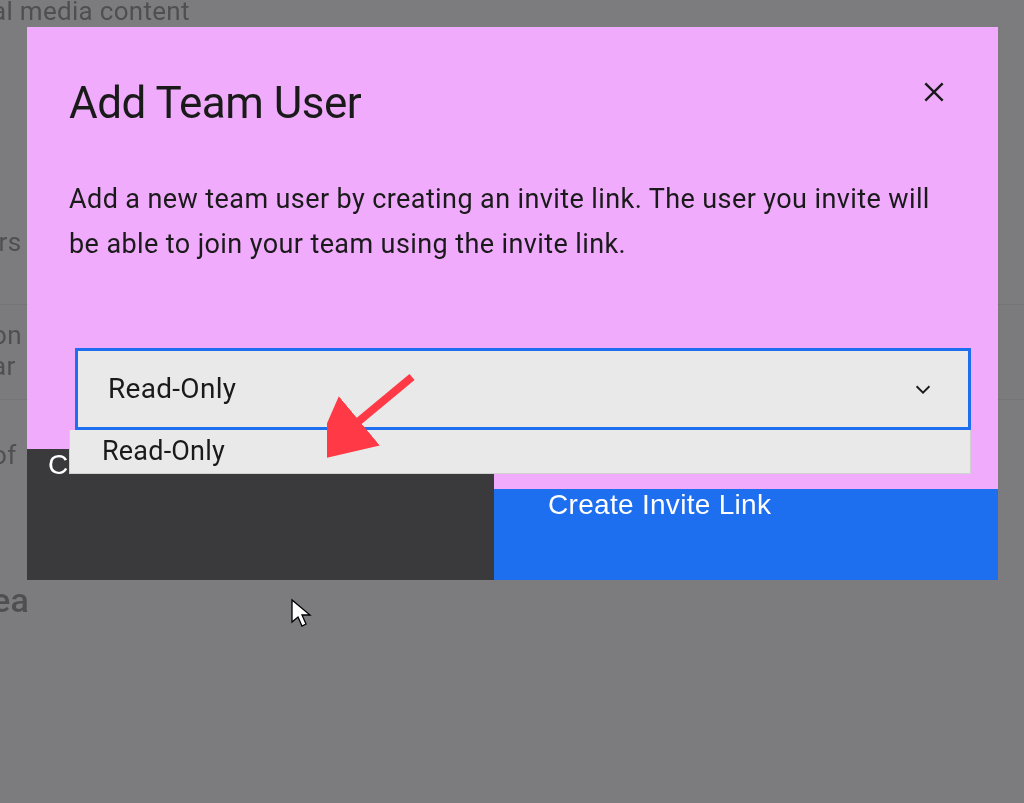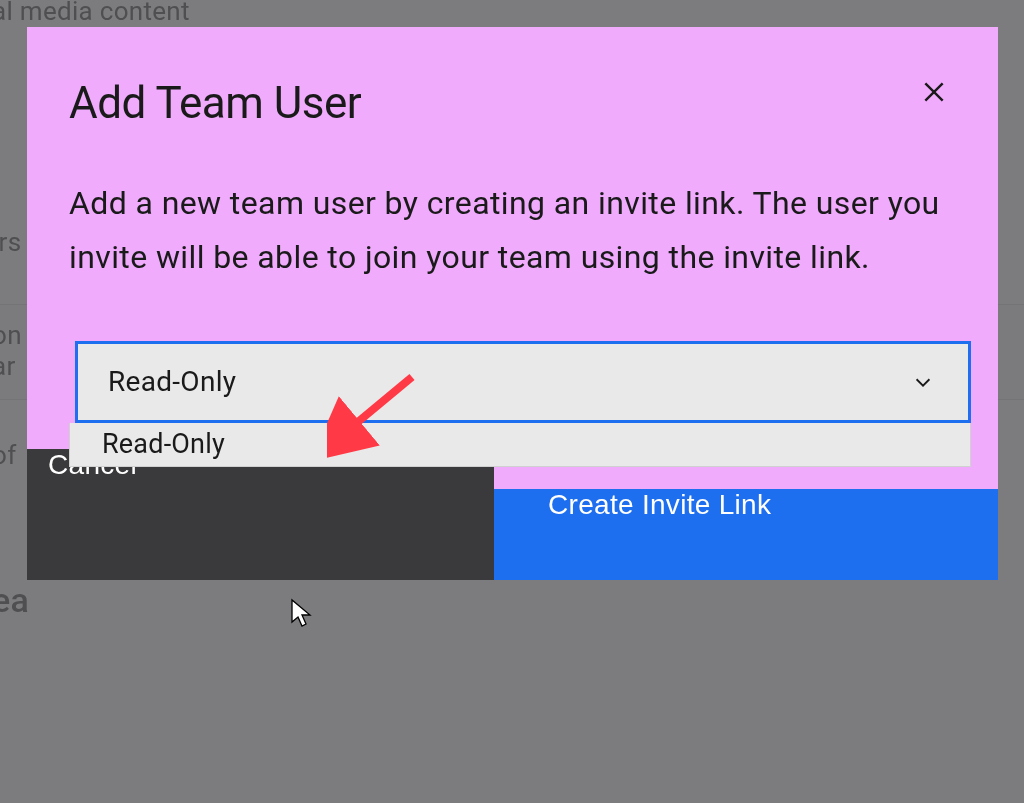--- a/index.html
+++ b/index.html
@@ -76,25 +76,25 @@
       background: transparent;
       border: none;
     }
     .close-btn svg {
       width: 26px;
       height: 26px;
       stroke: #1a1a1a;
       stroke-width: 2.2;
     }
     .modal-desc {
-      font-size: 32px;
+      font-size: 27px;
       color: #1a1a1a;
       line-height: 1.68;
       letter-spacing: 0.4px;
-      margin-bottom: 56px;
+      margin-bottom: 80px;
       max-width: 890px;
     }
     .field-label {
       font-size: 24px;
       color: #595959;
       margin-bottom: 18px;
       letter-spacing: 0.2px;
     }
     .select-wrap {
       position: relative;

